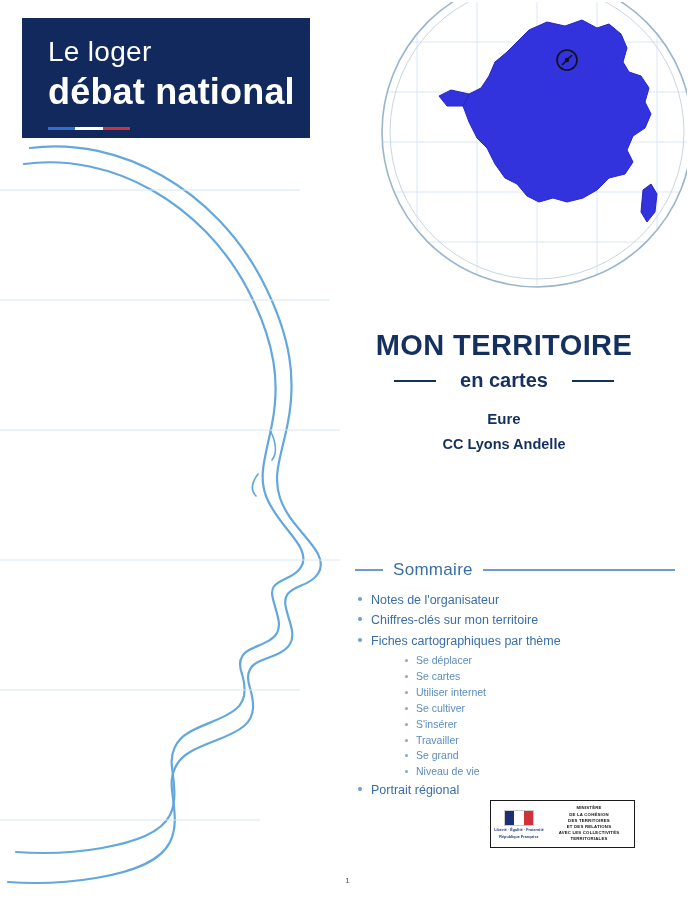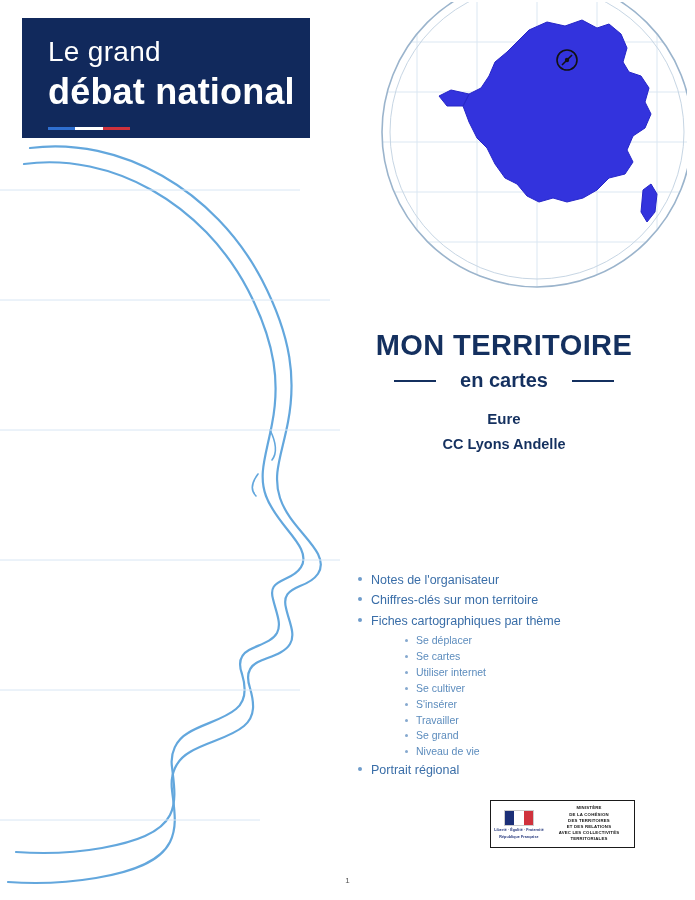--- a/index.html
+++ b/index.html
@@ -263,21 +263,21 @@
     font-size: 8px;
     color: #555555;
   }
 </style>
 </head>
 <body>
 
 <div class="page">
 
   <div class="logo-box">
-    <div class="logo-line1">Le grand</div>
+    <div class="logo-line1">Le loger</div>
     <div class="logo-line2">débat national</div>
     <div class="logo-rule">
       <i class="rule-blue"></i>
       <i class="rule-white"></i>
       <i class="rule-red"></i>
     </div>
   </div>
 
   <div class="face-wrap">
     <svg width="400" height="770" viewBox="0 0 400 770" fill="none" xmlns="http://www.w3.org/2000/svg" aria-hidden="true">
@@ -355,20 +355,25 @@
     <div class="subtitle-row">
       <span class="dash"></span>
       <span class="subtitle">en cartes</span>
       <span class="dash"></span>
     </div>
     <div class="dept-name">Eure</div>
     <div class="epci-name">CC Lyons Andelle</div>
   </div>
 
   <div class="sommaire">
+    <div class="sommaire-head">
+      <span class="dash-left"></span>
+      <span class="sommaire-title">Sommaire</span>
+      <span class="dash-right"></span>
+    </div>
     <ul class="toc">
       <li>
         <span>Notes de l'organisateur</span>
       </li>
       <li>
         <span>Chiffres-clés sur mon territoire</span>
       </li>
       <li>
         <span>Fiches cartographiques par thème</span>
         <ul>

